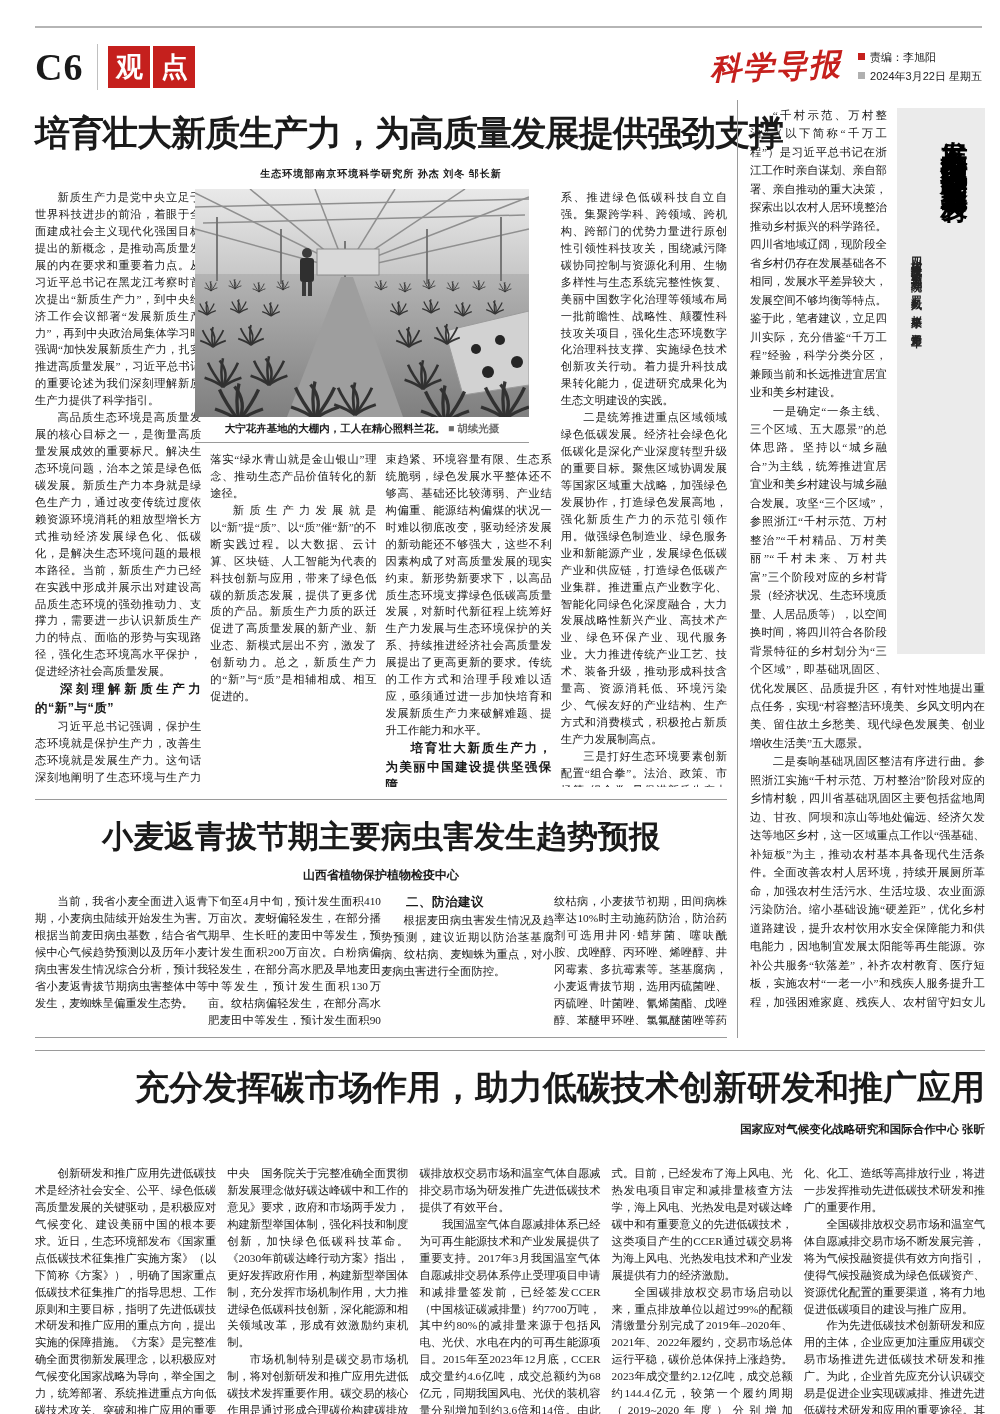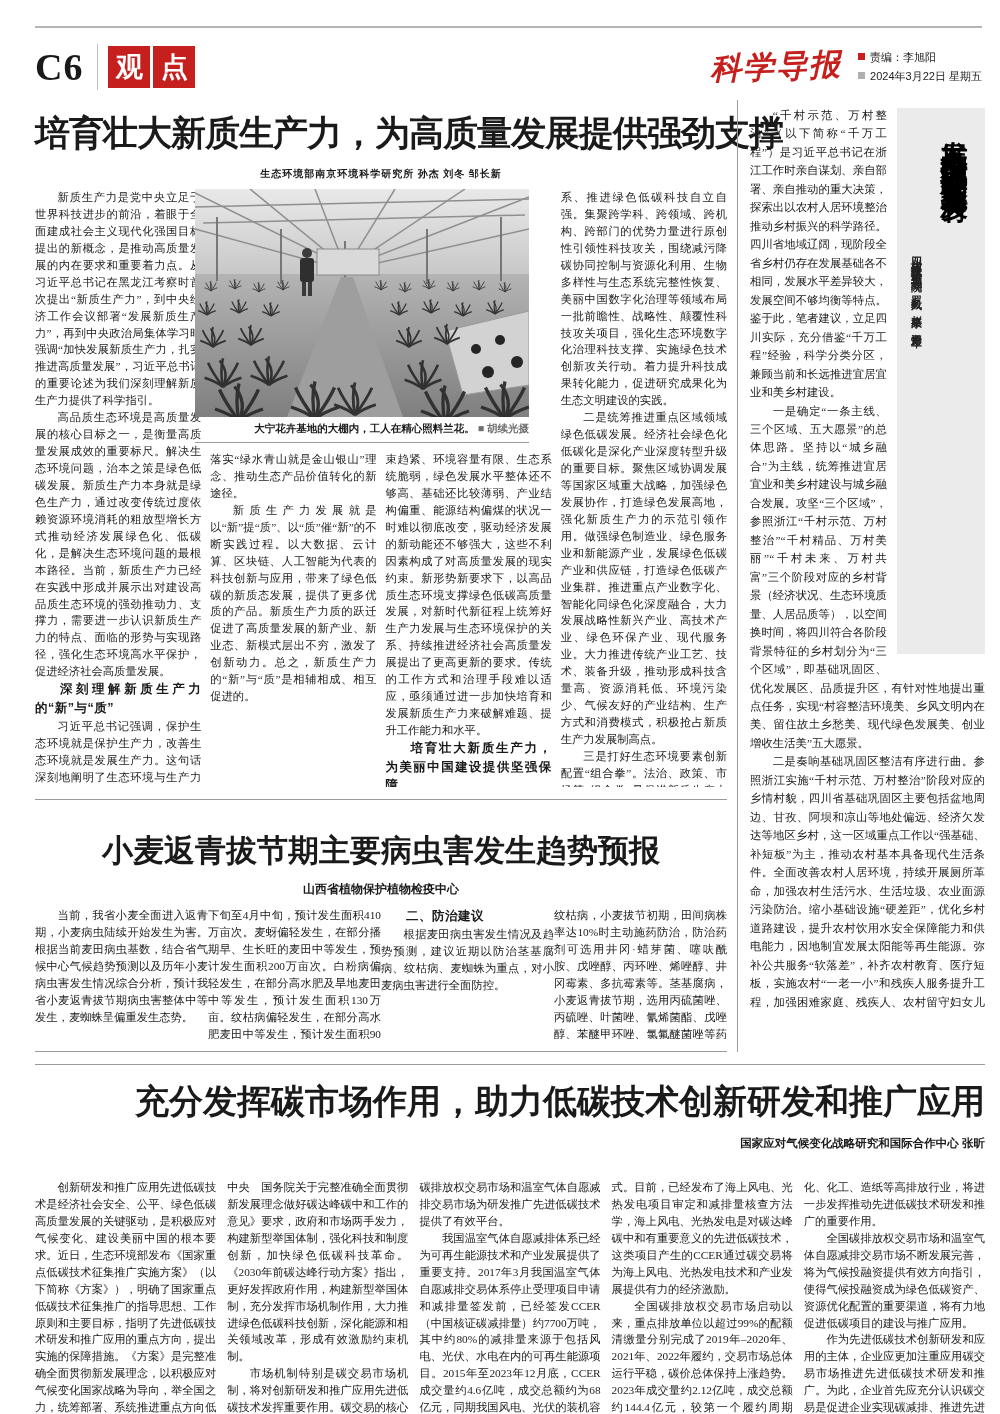--- a/index.html
+++ b/index.html
@@ -41,25 +41,25 @@
   .a1-byline{text-align:center;font-size:10px;font-weight:bold;letter-spacing:1px;margin:10px 0 8px}
   .a1-body{position:relative;height:598px;display:flex;gap:9px;overflow:hidden;margin-top:2px}
   .col{flex:1;font-size:11.3px;line-height:1.5;text-align:justify}
   .col.pad-photo{padding-top:262px}
   .col p{margin:0;text-indent:2em}
   .col p.noind{text-indent:0}
   .subhead{font-family:var(--sans);font-weight:bold;font-size:12.5px;text-indent:0;
     margin:7px 0 5px;letter-spacing:.5px}
   .photo-wrap{position:absolute;left:160px;top:0;width:334px}
   .photo{width:334px;height:228px;display:block;background:#cfcfcf}
-  .caption{font-family:var(--sans);font-weight:bold;font-size:10.5px;text-align:right;
+  .caption{font-family:var(--sans);font-weight:bold;font-size:10.5px;text-align:center;
     padding:5px 0 6px;border-bottom:1px solid var(--rule)}
   
   .wheat{border-top:1px solid var(--rule);border-bottom:1px solid var(--rule);
-    margin-top:12px;padding:30px 0 12px}
+    margin-top:12px;padding:16px 0 12px}
   .wheat-title{font-family:var(--sans);font-weight:900;font-size:31px;letter-spacing:0;
     white-space:nowrap;text-align:center}
   .wheat-byline{text-align:center;font-family:var(--sans);font-weight:bold;font-size:12px;margin:9px 0 9px}
   .wheat-body{display:flex;height:132px;overflow:hidden}
   
   .sb-text{font-size:11.4px;line-height:1.62;text-align:justify;height:903px;overflow:hidden}
   .sb-text p{text-indent:2em;margin:0}
   .vt-box{float:right;width:88px;height:546px;margin:2px 0 10px 10px;background:#ebebeb;
     padding:12px 5px;display:flex;justify-content:center;gap:7px}
   .vt-byline{writing-mode:vertical-rl;font-family:var(--sans);font-weight:bold;

